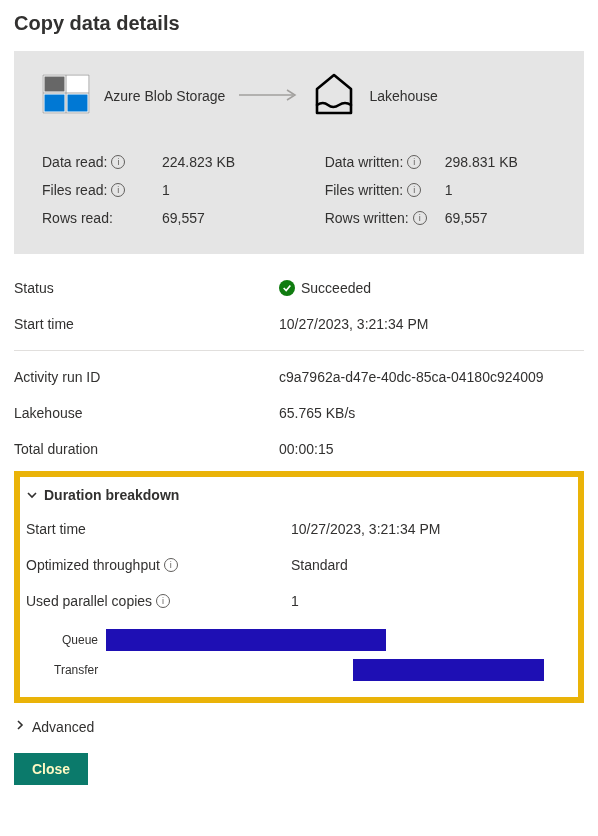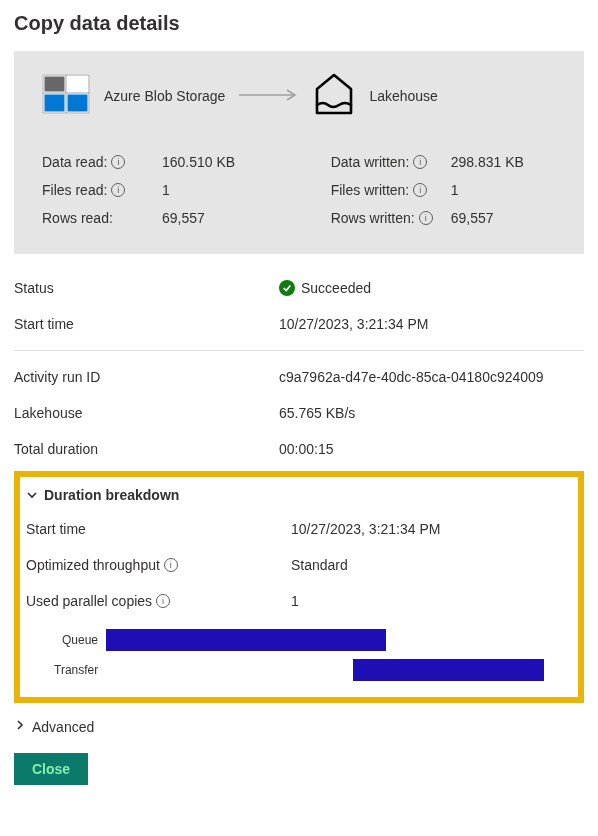--- a/index.html
+++ b/index.html
@@ -24,21 +24,21 @@
   }
   .flow-row {
     display: flex;
     align-items: center;
     gap: 14px;
     margin-bottom: 28px;
   }
   .flow-item { display: flex; align-items: center; gap: 14px; }
   .flow-label { font-size: 14px; }
   .arrow { flex: 0 0 auto; color: #a19f9d; }
-  .metrics-row { display: flex; gap: 6px; }
+  .metrics-row { display: flex; }
   .metrics-col { flex: 1; }
   .metrics-col.left { flex: 0 0 55%; }
   .metric-line { display: flex; padding: 6px 0; font-size: 14px; }
   .metric-label { flex: 0 0 120px; display: flex; align-items: center; gap: 4px; }
   .metric-value { }
   .info-icon {
     display: inline-flex; width: 14px; height: 14px;
     border: 1px solid #605e5c; border-radius: 50%;
     font-size: 9px; align-items: center; justify-content: center;
     color: #605e5c; cursor: default;
@@ -65,21 +65,21 @@
   .bars { padding: 6px 0 0 28px; }
   .bar-row { display: flex; align-items: center; height: 30px; }
   .bar-label { flex: 0 0 52px; font-size: 12px; text-align: right; padding-right: 8px; }
   .bar-track { flex: 1; position: relative; height: 22px; }
   .bar-fill { position: absolute; top: 0; height: 22px; background: #1e0fb4; }
   .advanced-row {
     display: flex; gap: 6px;
     padding: 16px 0 18px 0; cursor: pointer;
   }
   .close-btn {
-    background: #0b7a6b; color: #86efac; border: none;
+    background: #0b7a6b; color: #fef9c3; border: none;
     padding: 8px 18px; font-size: 14px; font-weight: 600;
     cursor: pointer;
   }
   .blob-icon rect { stroke: #fff; }
 </style>
 </head>
 <body>
 
 
 
@@ -116,21 +116,21 @@
     </div>
   </div>
 
   <div class="metrics-row">
     <div class="metrics-col left">
       <div class="metric-line">
         <span class="metric-label">
           <span>Data read:</span>
           <span class="info-icon">i</span>
         </span>
-        <span class="metric-value">160.510 KB</span>
+        <span class="metric-value">224.823 KB</span>
       </div>
       <div class="metric-line">
         <span class="metric-label">
           <span>Files read:</span>
           <span class="info-icon">i</span>
         </span>
         <span class="metric-value">1</span>
       </div>
       <div class="metric-line">
         <span class="metric-label">

